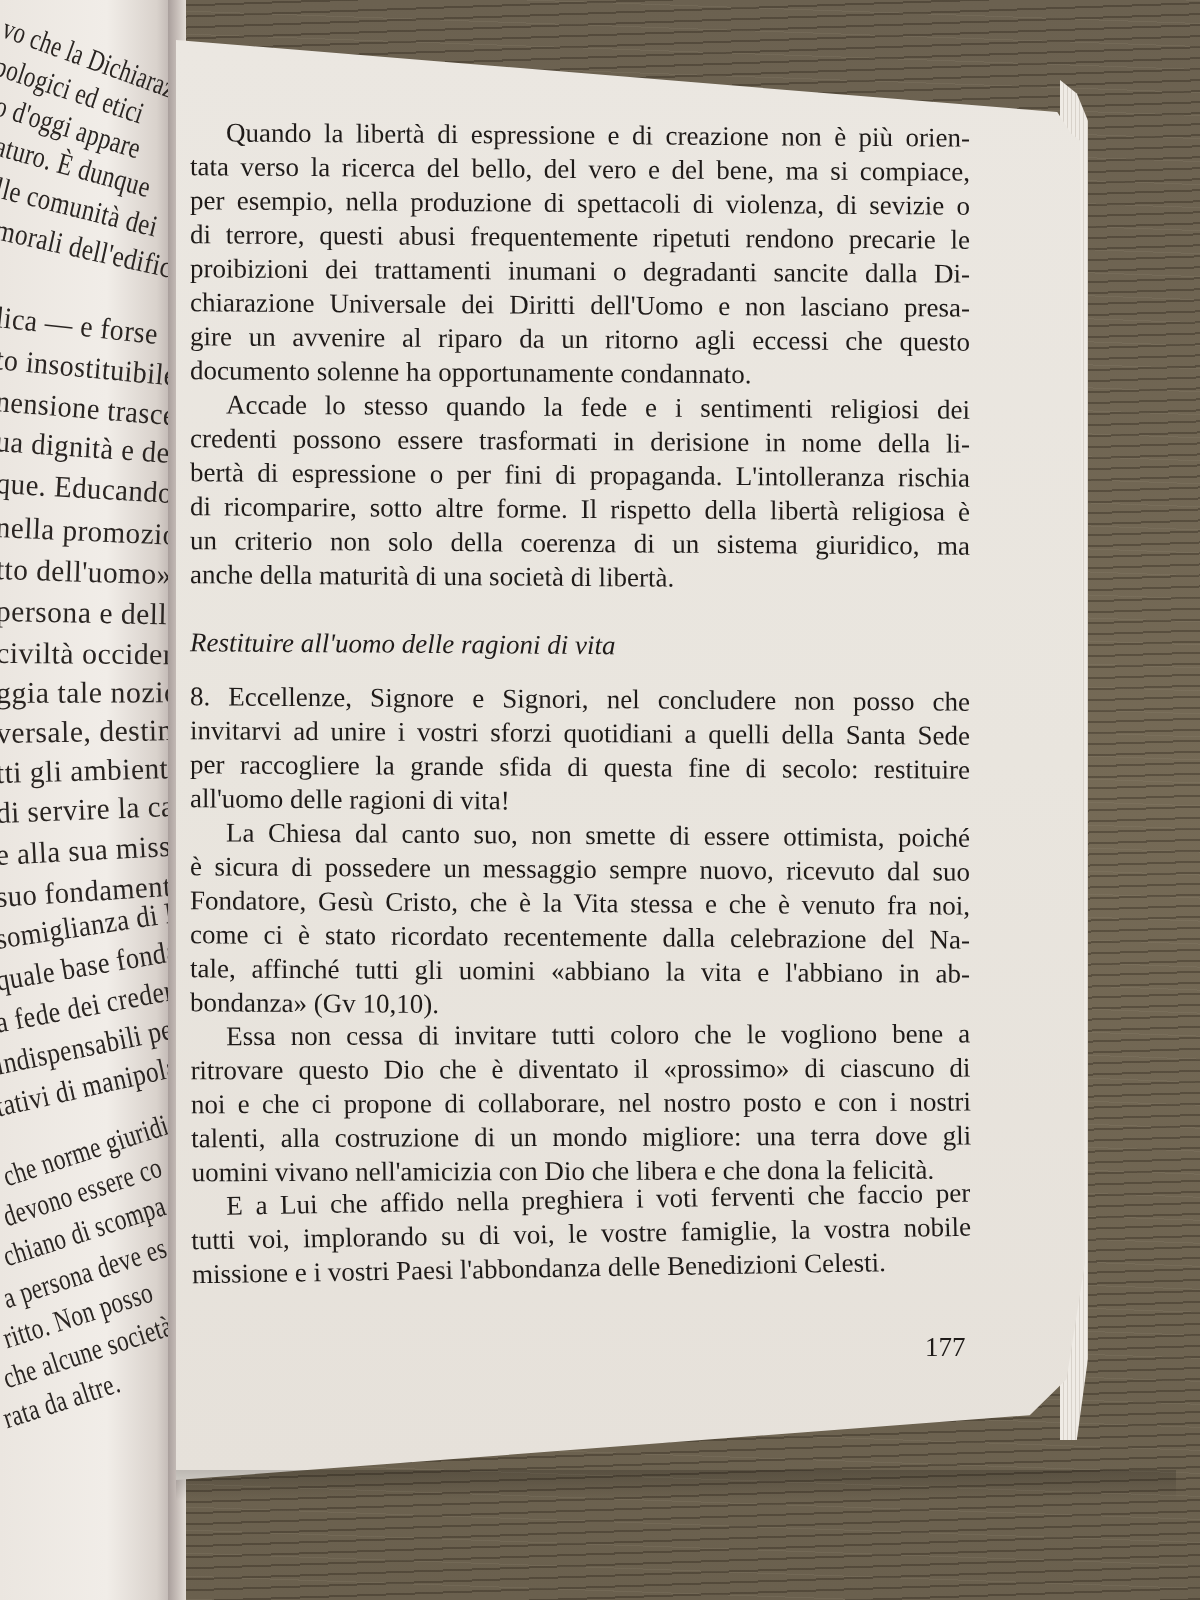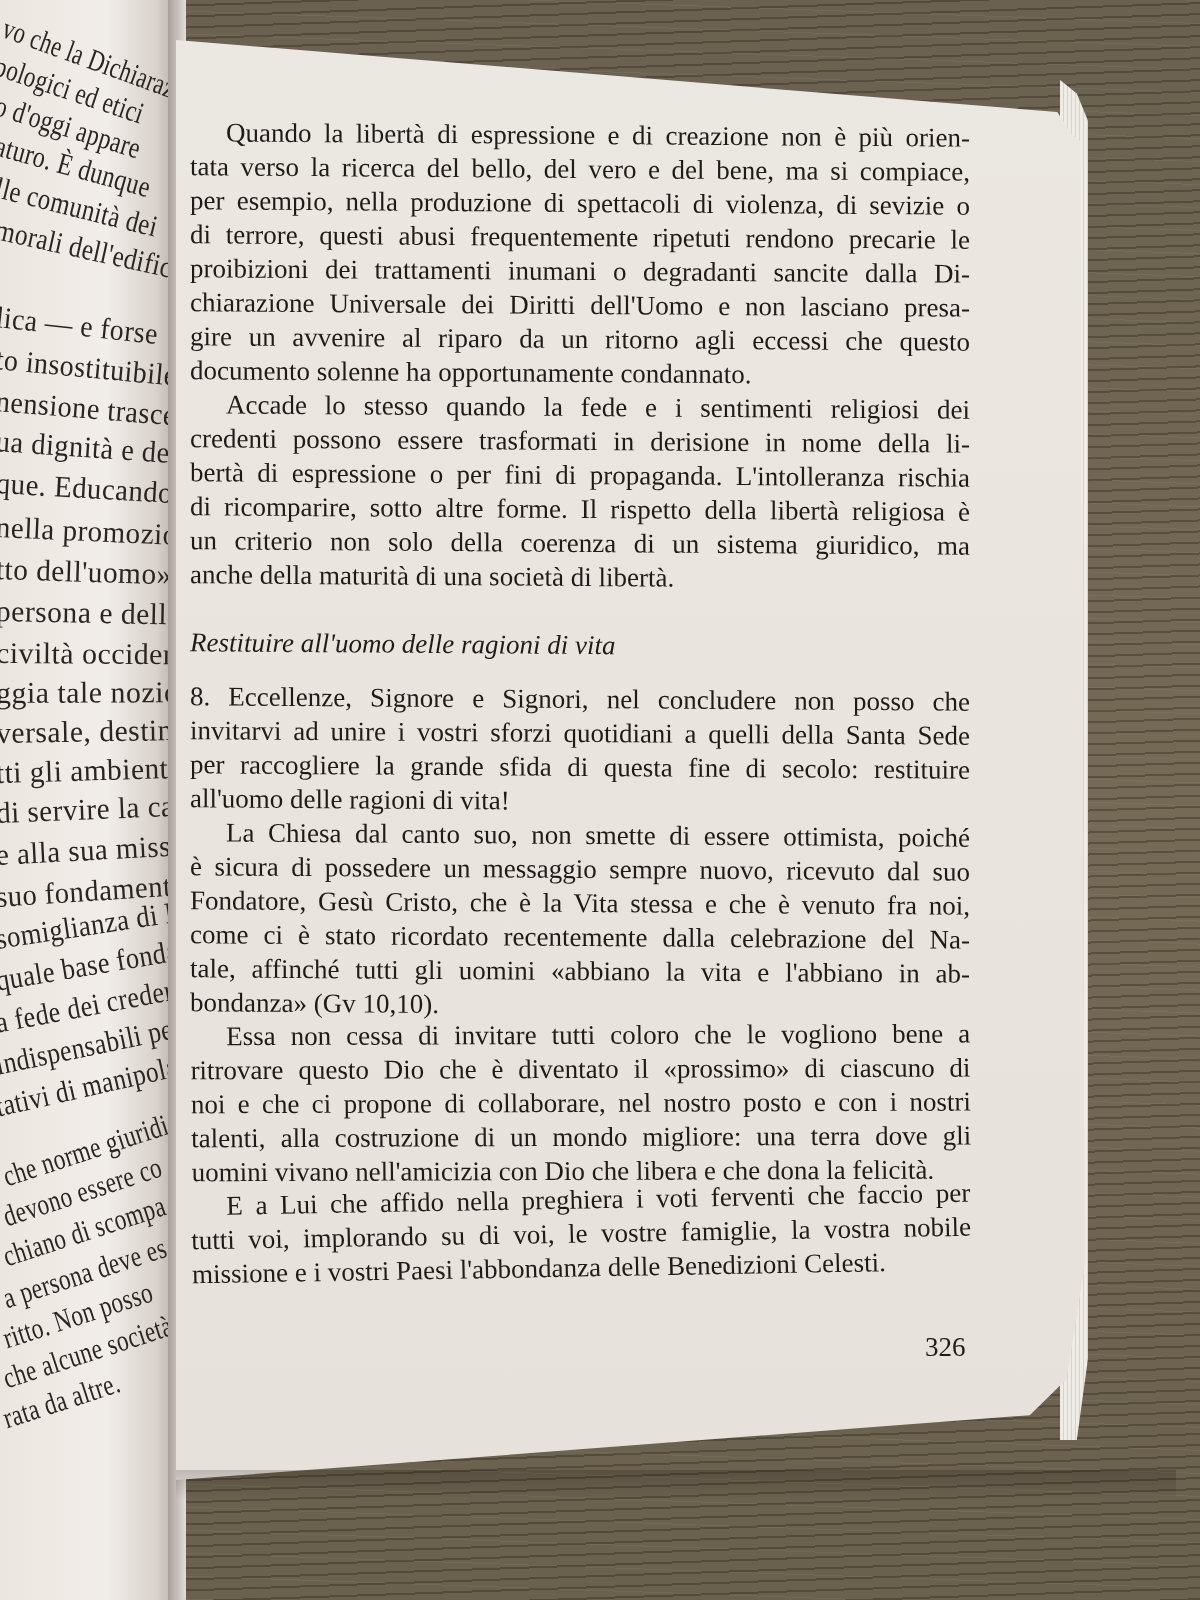--- a/index.html
+++ b/index.html
@@ -142,14 +142,14 @@
     <span class="line last">uomini vivano nell'amicizia con Dio che libera e che dona la felicità.</span>
   </div>
 
   <div style="transform: rotate(-1.4deg); transform-origin: left top;">
     <span class="line indent">E a Lui che affido nella preghiera i voti ferventi che faccio per</span>
     <span class="line">tutti voi, implorando su di voi, le vostre famiglie, la vostra nobile</span>
     <span class="line last">missione e i vostri Paesi l'abbondanza delle Benedizioni Celesti.</span>
   </div>
 </div>
 
-<div class="page-number">326</div>
+<div class="page-number">177</div>
 <div class="shadow-bottom"></div>
 
 </body></html>

